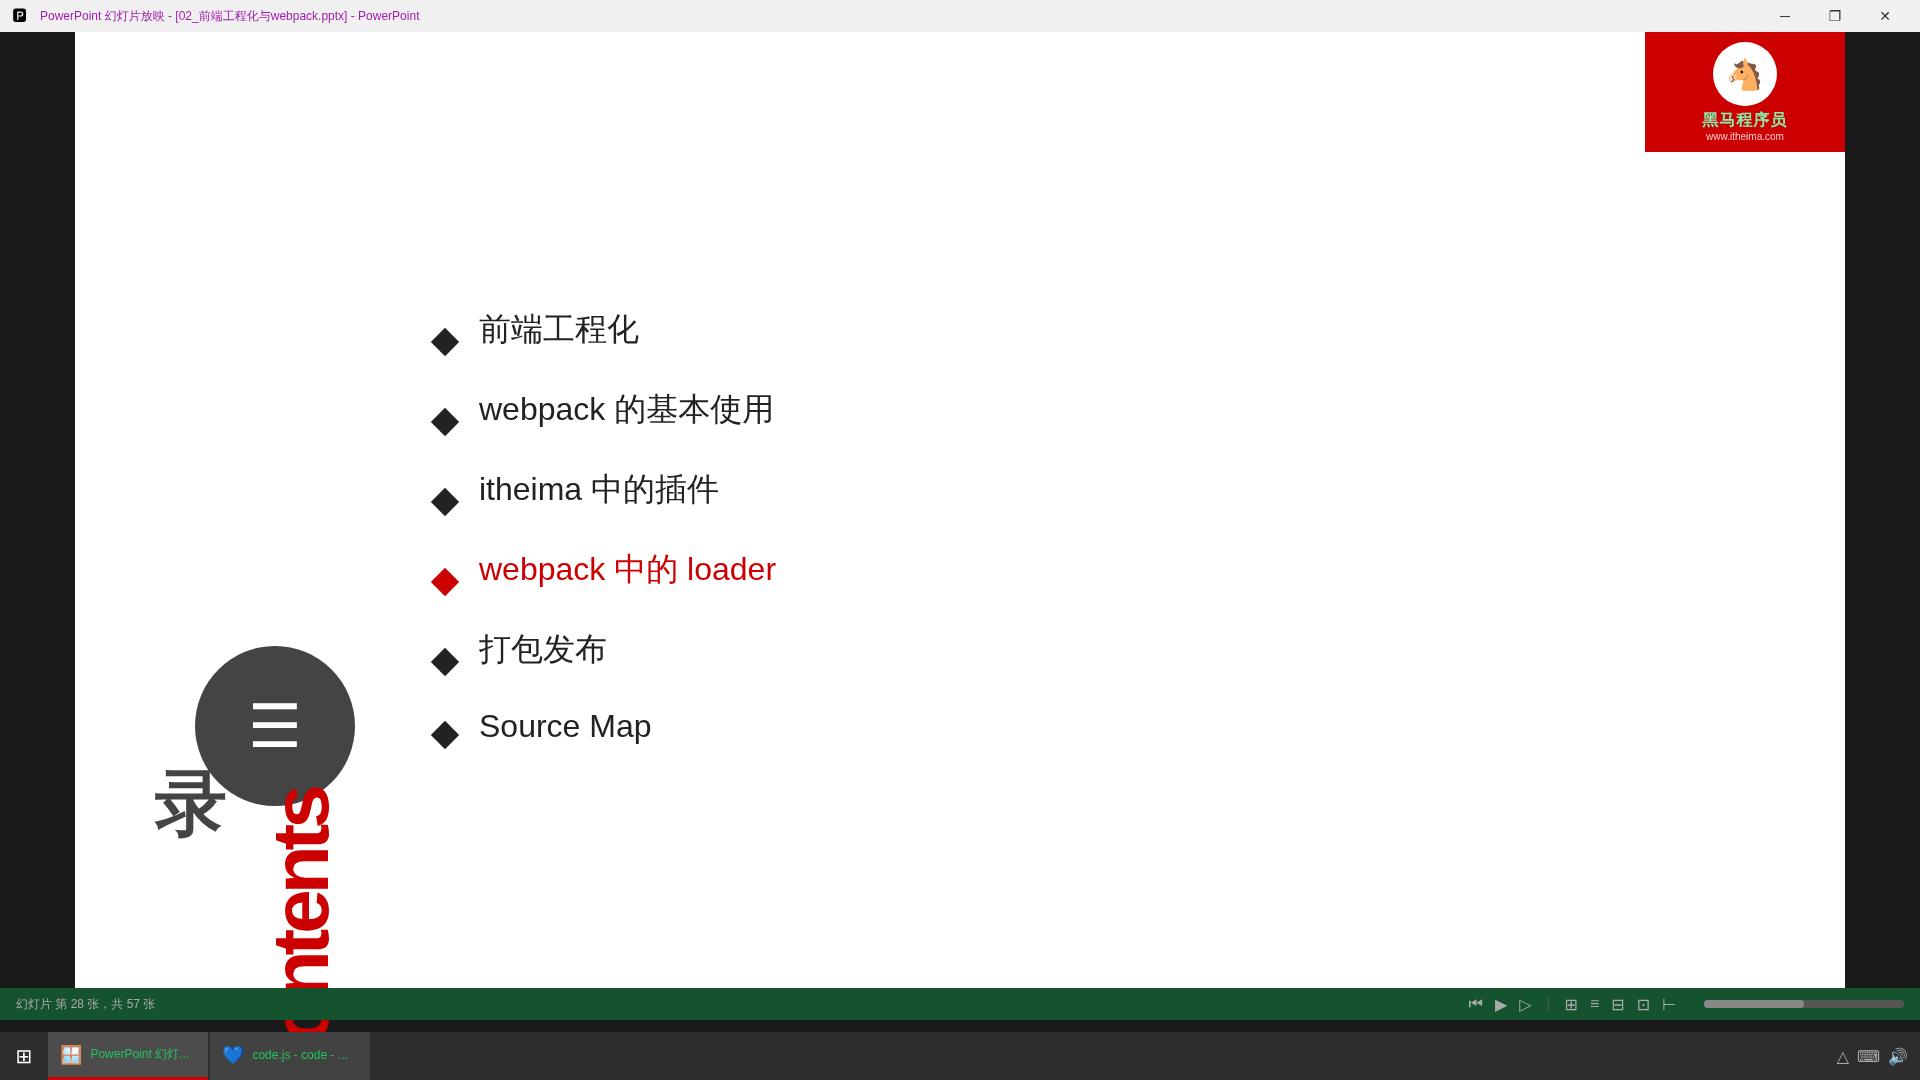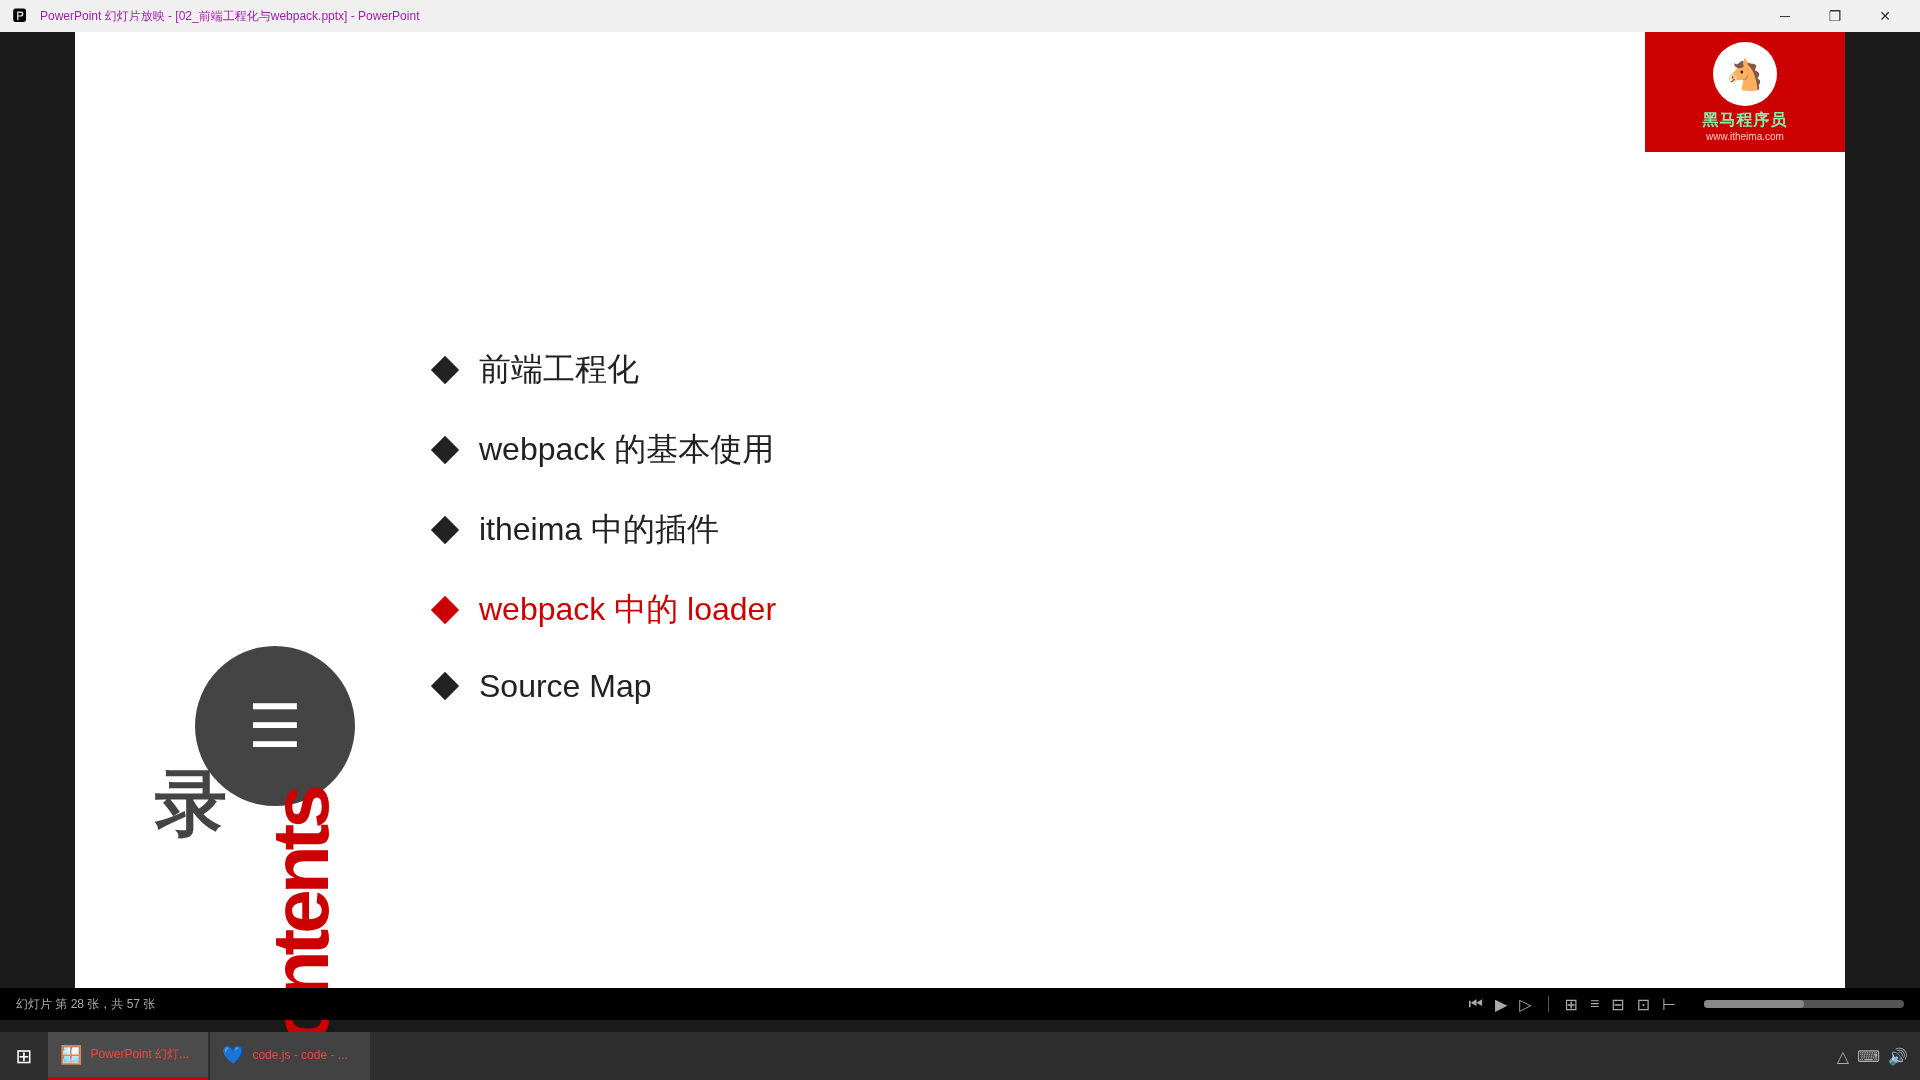--- a/index.html
+++ b/index.html
@@ -170,21 +170,21 @@
       flex: 1;
       display: flex;
       flex-direction: column;
       justify-content: center;
       padding-left: 80px;
       padding-right: 100px;
     }
 
     .menu-item {
       display: flex;
-      align-items: center;
+      align-items: flex-end;
       margin: 18px 0;
       font-size: 32px;
       color: #222;
     }
     .menu-item.active {
       color: #cc0000;
     }
     .diamond {
       display: inline-block;
       width: 20px;
@@ -260,21 +260,21 @@
     }
     .taskbar-app.active {
       background: rgba(255,255,255,0.15);
       border-bottom: 3px solid #cc0000;
     }
     .taskbar-app-icon {
       font-size: 18px;
     }
     .taskbar-app-label {
       font-size: 12px;
-      color: #ef4444;
+      color: #22c55e;
       white-space: nowrap;
       overflow: hidden;
       text-overflow: ellipsis;
       max-width: 140px;
     }
     .taskbar-right {
       margin-left: auto;
       display: flex;
       align-items: center;
       padding-right: 12px;
@@ -285,21 +285,21 @@
       color: #aaa;
       cursor: pointer;
     }
 
     .bottom-controls-bar {
       position: absolute;
       bottom: 60px;
       left: 0;
       right: 0;
       height: 32px;
-      background: #000000;
+      background: #14532d;
       display: flex;
       align-items: center;
       padding: 0 16px;
       gap: 8px;
     }
     .ctrl-icon {
       color: #aaa;
       font-size: 16px;
       cursor: pointer;
     }
@@ -356,20 +356,24 @@
           <span class="diamond"></span>
           <span class="menu-label">webpack 的基本使用</span>
         </div>
         <div class="menu-item">
           <span class="diamond"></span>
           <span class="menu-label">itheima 中的插件</span>
         </div>
         <div class="menu-item active">
           <span class="diamond active"></span>
           <span class="menu-label">webpack 中的 loader</span>
+        </div>
+        <div class="menu-item">
+          <span class="diamond"></span>
+          <span class="menu-label">打包发布</span>
         </div>
         <div class="menu-item">
           <span class="diamond"></span>
           <span class="menu-label">Source Map</span>
         </div>
       </div>
 
   </div>
 </div>
 

